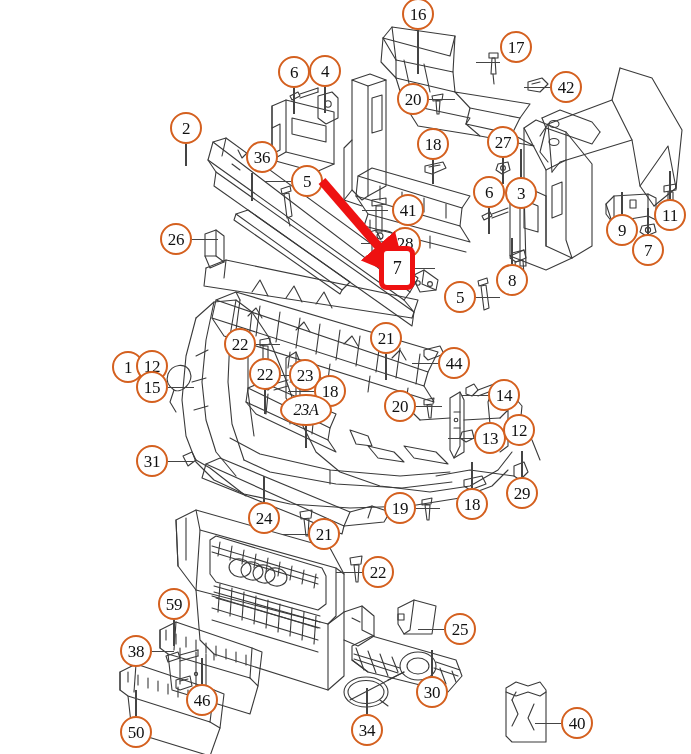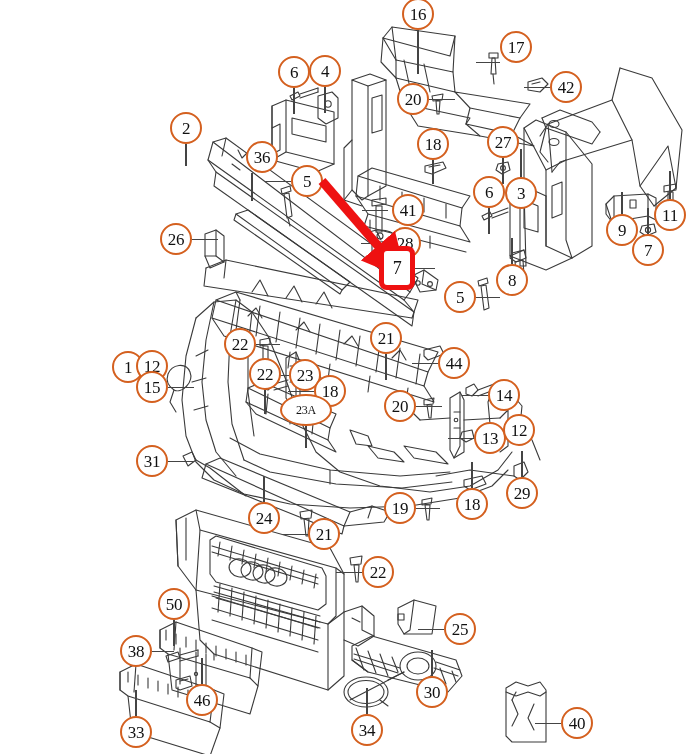--- a/index.html
+++ b/index.html
@@ -17,21 +17,21 @@
     display:flex;align-items:center;justify-content:center;
     font-family:"Liberation Serif",serif;
     font-size:17px;
     line-height:1;
     letter-spacing:-0.3px;
     width:32px;height:32px;
     margin-left:-16px;margin-top:-16px;
     z-index:20;
     user-select:none;
   }
-  .callout.wide{width:52px;border-radius:26px/16px;margin-left:-26px;font-size:12px;}
+  .callout.wide{width:52px;border-radius:26px/16px;margin-left:-26px;font-size:16px;font-style:italic;}
   .callout.hl{
     border:none;border-radius:3px;
     background:#ffffff;
     box-shadow:0 0 0 5px #ee1111;
     width:26px;height:34px;
     margin-left:-13px;margin-top:-17px;
     font-size:18px;
     z-index:31;
   }
   .leader{position:absolute;background:#444;z-index:10;}
@@ -623,27 +623,27 @@
     <div class="callout" style="left: 400px; top: 508px;">19</div>
     <div class="leader" style="left: 168px; top: 460.5px; width: 26px; height: 1.2px;"></div>
     <div class="callout" style="left: 152px; top: 461px;">31</div>
     <div class="leader" style="left: 263.4px; top: 476px; width: 1.2px; height: 26px;"></div>
     <div class="callout" style="left: 264px; top: 518px;">24</div>
     <div class="leader" style="left: 282px; top: 533.5px; width: 26px; height: 1.2px;"></div>
     <div class="callout" style="left: 324px; top: 534px;">21</div>
     <div class="leader" style="left: 336px; top: 571.5px; width: 26px; height: 1.2px;"></div>
     <div class="callout" style="left: 378px; top: 572px;">22</div>
     <div class="leader" style="left: 173.4px; top: 620px; width: 1.2px; height: 26px;"></div>
-    <div class="callout" style="left: 174px; top: 604px;">50</div>
+    <div class="callout" style="left: 174px; top: 604px;">59</div>
     <div class="leader" style="left: 152px; top: 650.5px; width: 22px; height: 1.2px;"></div>
     <div class="callout" style="left: 136px; top: 651px;">38</div>
     <div class="leader" style="left: 201.4px; top: 658px; width: 1.2px; height: 26px;"></div>
     <div class="callout" style="left: 202px; top: 700px;">46</div>
     <div class="leader" style="left: 135.4px; top: 690px; width: 1.2px; height: 26px;"></div>
-    <div class="callout" style="left: 136px; top: 732px;">33</div>
+    <div class="callout" style="left: 136px; top: 732px;">50</div>
     <div class="leader" style="left: 418px; top: 628.5px; width: 26px; height: 1.2px;"></div>
     <div class="callout" style="left: 460px; top: 629px;">25</div>
     <div class="leader" style="left: 431.4px; top: 650px; width: 1.2px; height: 26px;"></div>
     <div class="callout" style="left: 432px; top: 692px;">30</div>
     <div class="leader" style="left: 366.4px; top: 688px; width: 1.2px; height: 26px;"></div>
     <div class="callout" style="left: 367px; top: 730px;">34</div>
     <div class="leader" style="left: 535px; top: 722.5px; width: 26px; height: 1.2px;"></div>
     <div class="callout" style="left: 577px; top: 723px;">40</div>
   </div>
 

